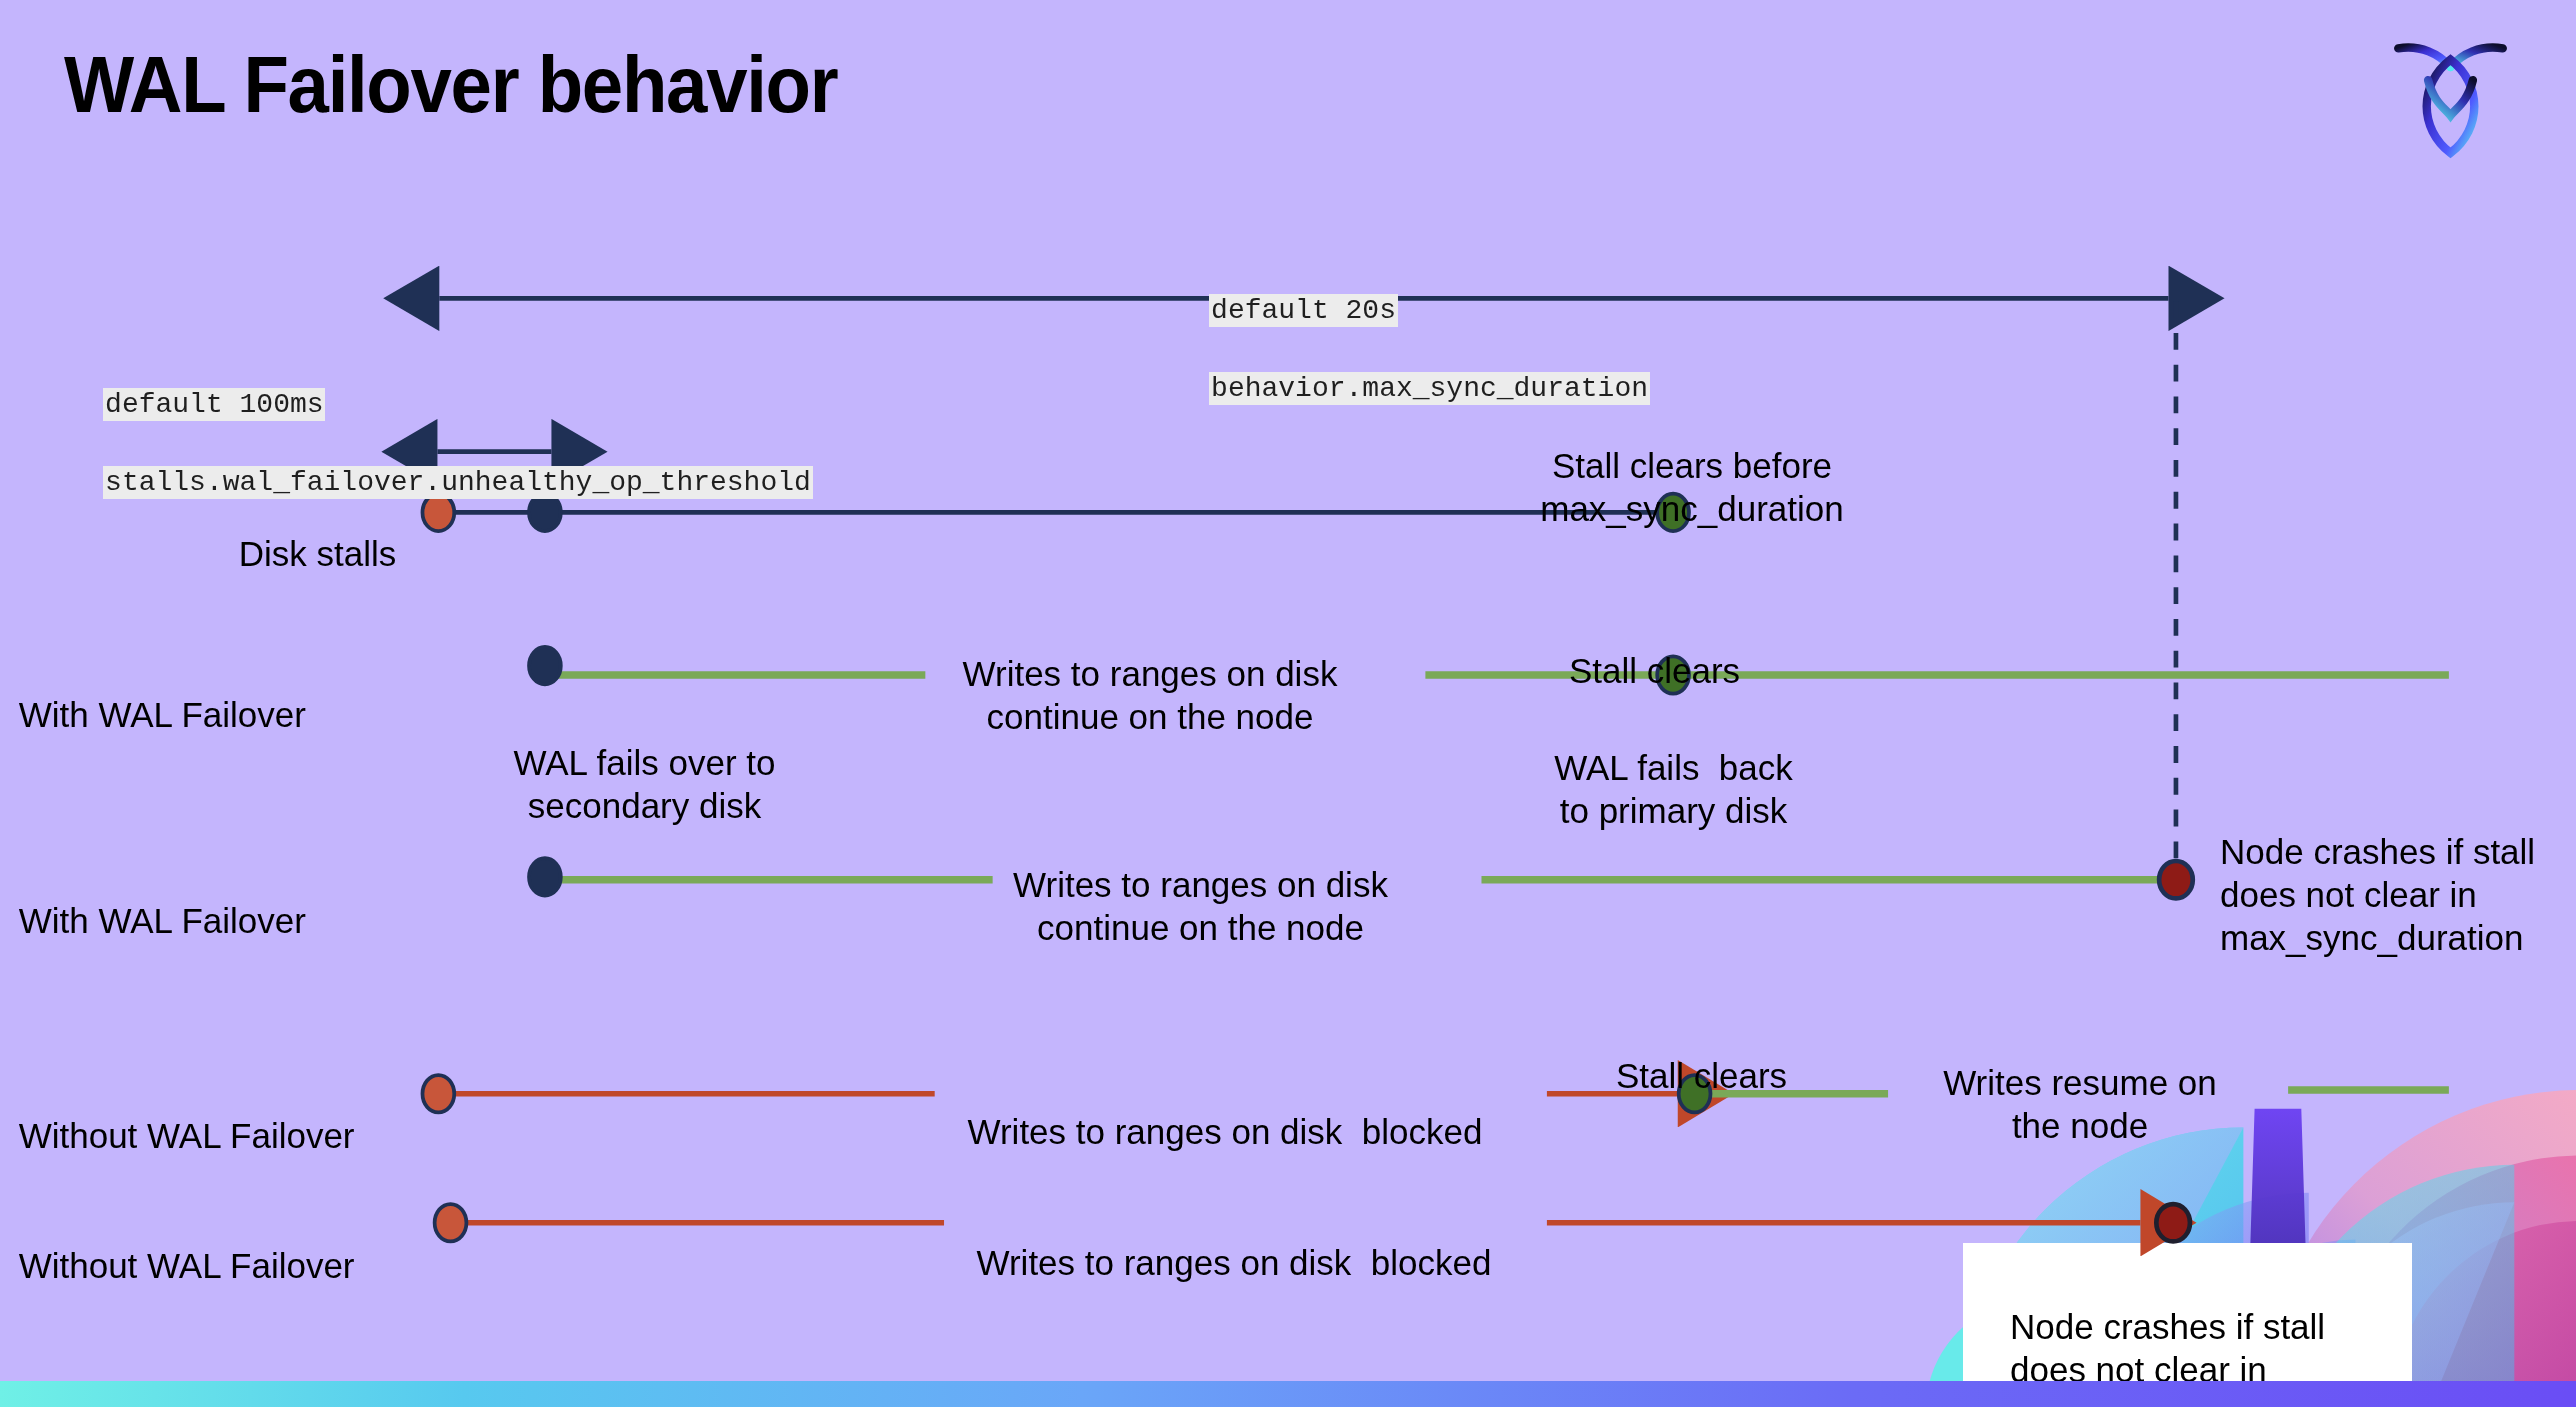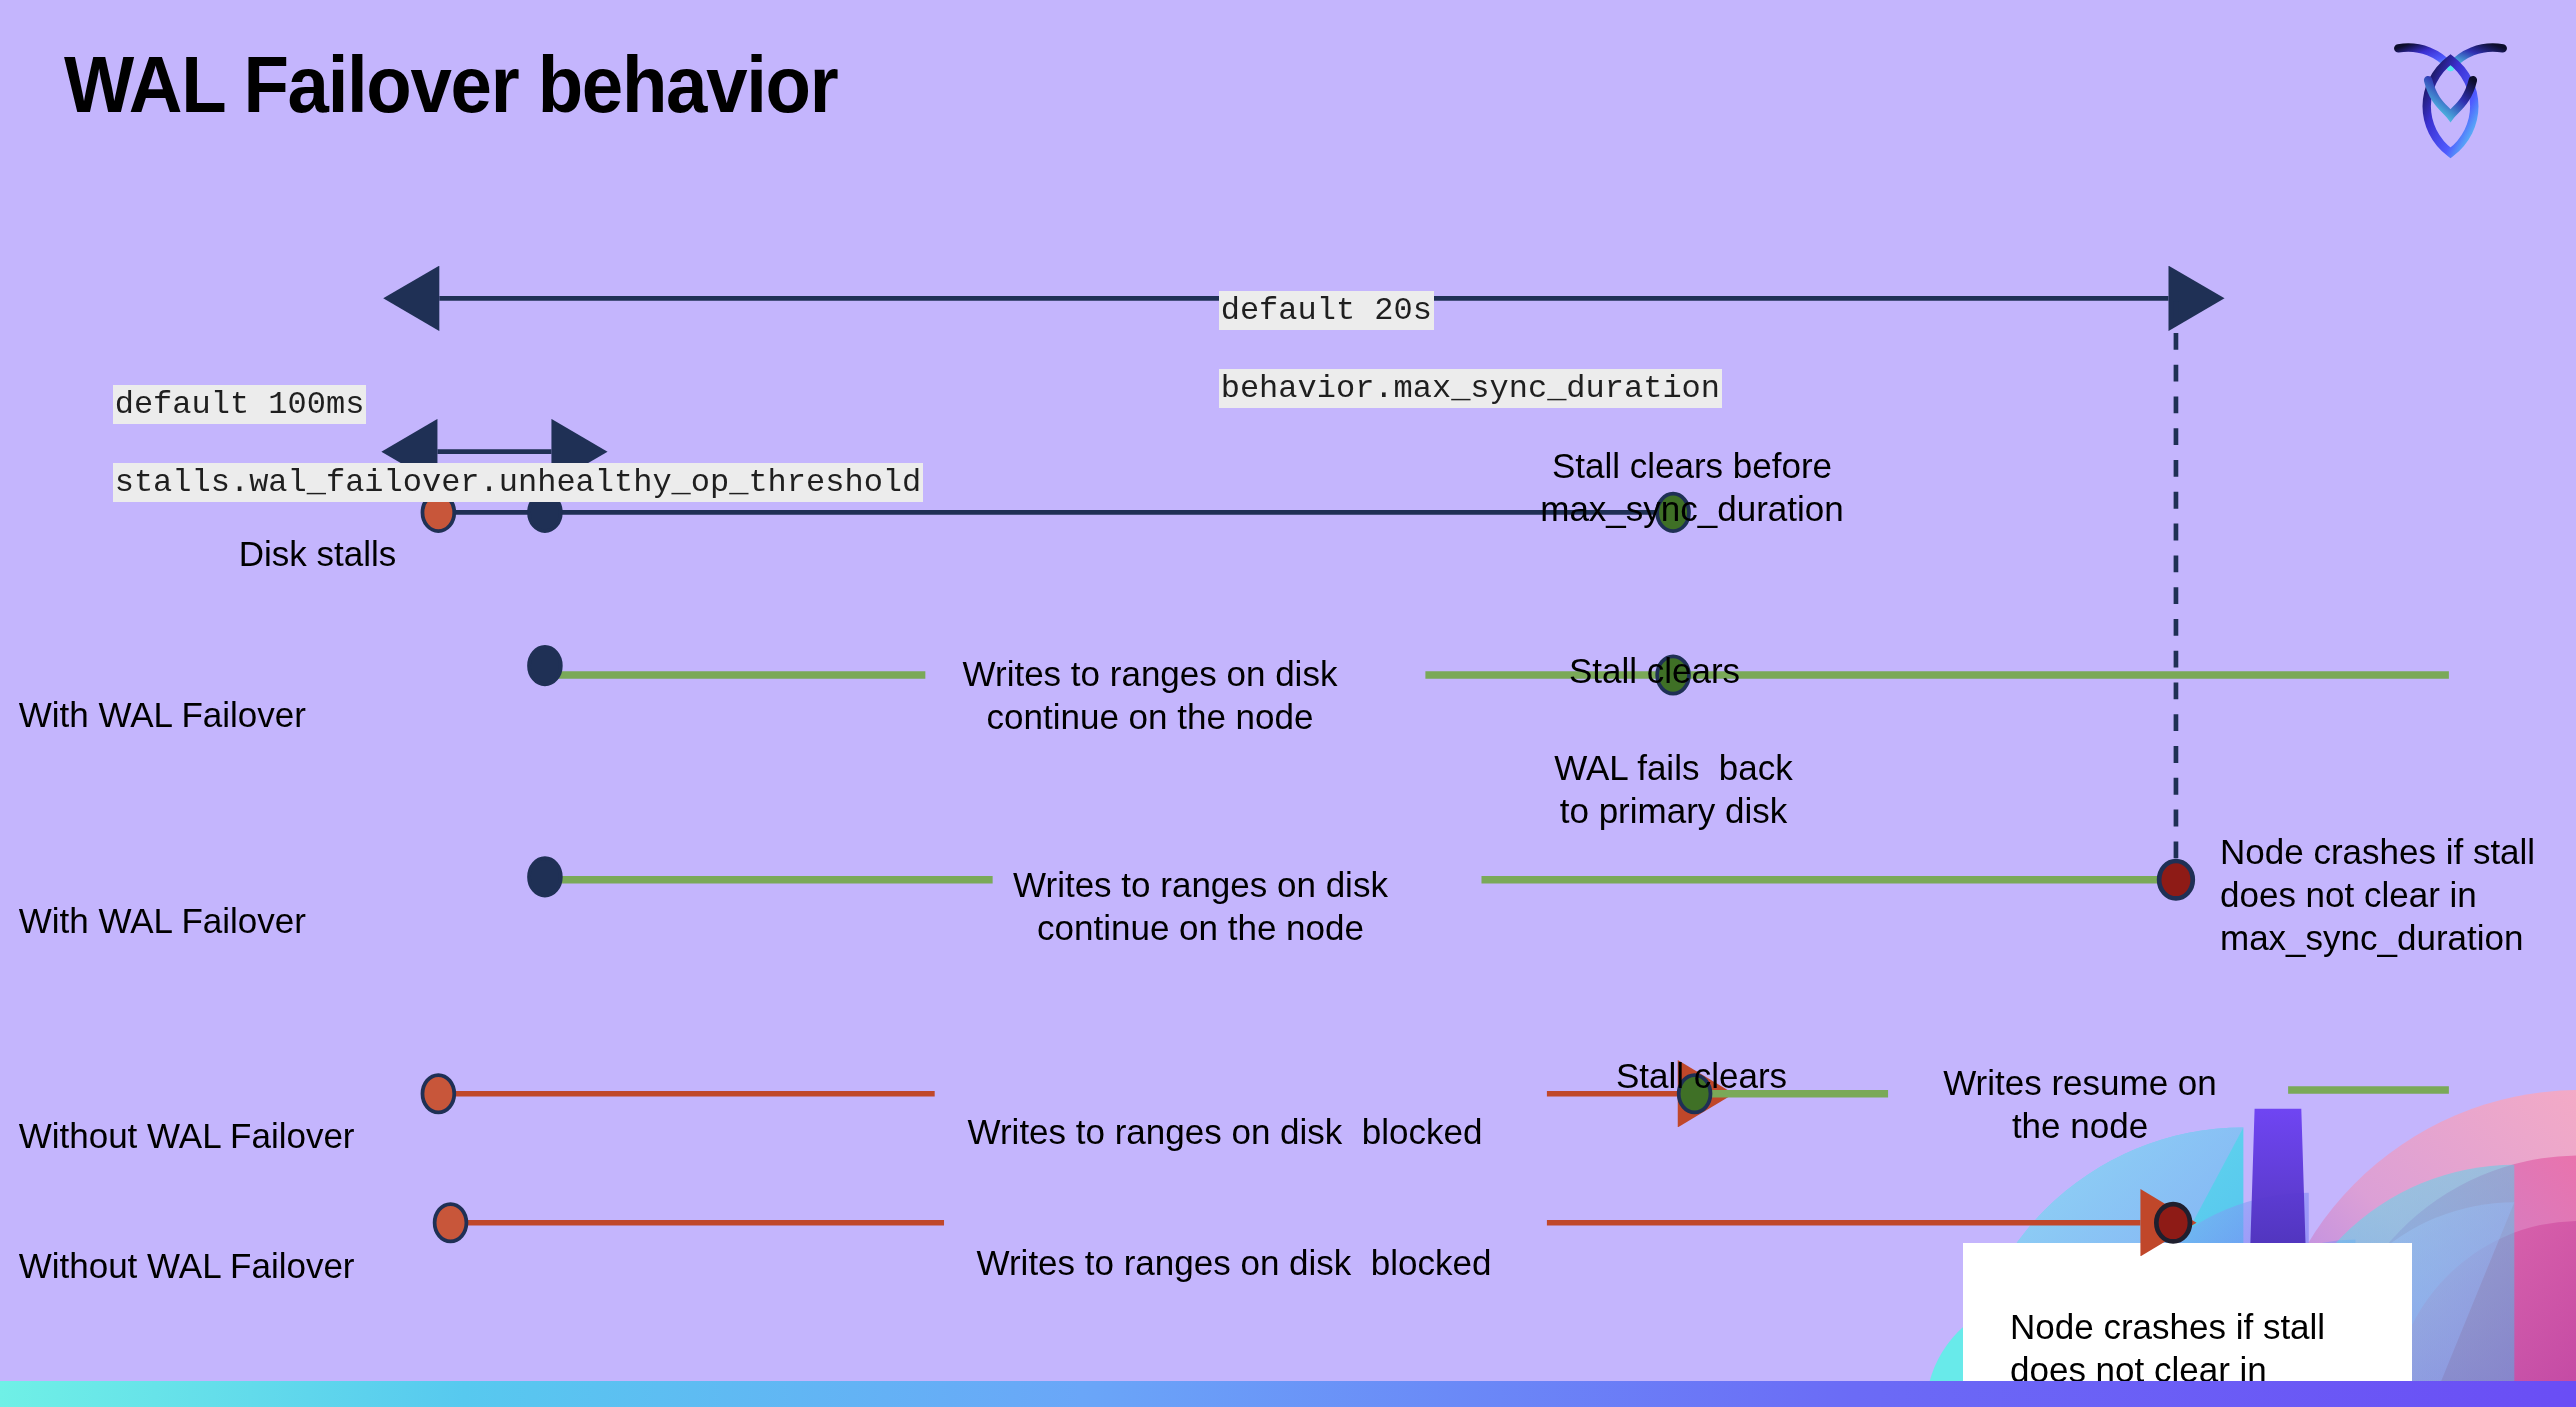--- a/index.html
+++ b/index.html
@@ -71,21 +71,21 @@
     margin-top: 40px;
   }
   .lbl.center { text-align: center; }
   .row-label {
     font-size: 35px;
     line-height: 41px;
   }
   .mono {
     position: absolute;
     font-family: "Liberation Mono", monospace;
-    font-size: 32px;
+    font-size: 28px;
     line-height: 39px;
     color: #1f1f1f;
     white-space: pre;
   }
   .mono span {
     background: #ececec;
     padding: 0.9px 1.9px;
   }
   
   #lastcaption-bg {
@@ -267,20 +267,22 @@
   <div class="lbl row-label" style="left:18.7px; top:1075px; width:374px; text-align:left;">Without WAL Failover</div>
 
   <div class="lbl row-label" style="left:18.7px; top:1205px; width:374px; text-align:left;">Without WAL Failover</div>
 
   <div class="lbl center" style="left:1524px; top:404px; width:336px;">Stall clears before
 max_sync_duration</div>
 
   <div class="lbl center" style="left:935px; top:612px; width:430px;">Writes to ranges on disk
 continue on the node</div>
 
+  <div class="lbl center" style="left:467px; top:701px; width:355px;">WAL fails over to
+secondary disk</div>
 
   <div class="lbl center" style="left:1533px; top:609px; width:243px;">Stall clears</div>
 
   <div class="lbl center" style="left:1524px; top:706px; width:299px;">WAL fails  back
 to primary disk</div>
 
   <div class="lbl center" style="left:981px; top:823px; width:439px;">Writes to ranges on disk
 continue on the node</div>
 
   <div class="lbl" style="left:2220px; top:790px; width:355px; text-align:left;">Node crashes if stall

